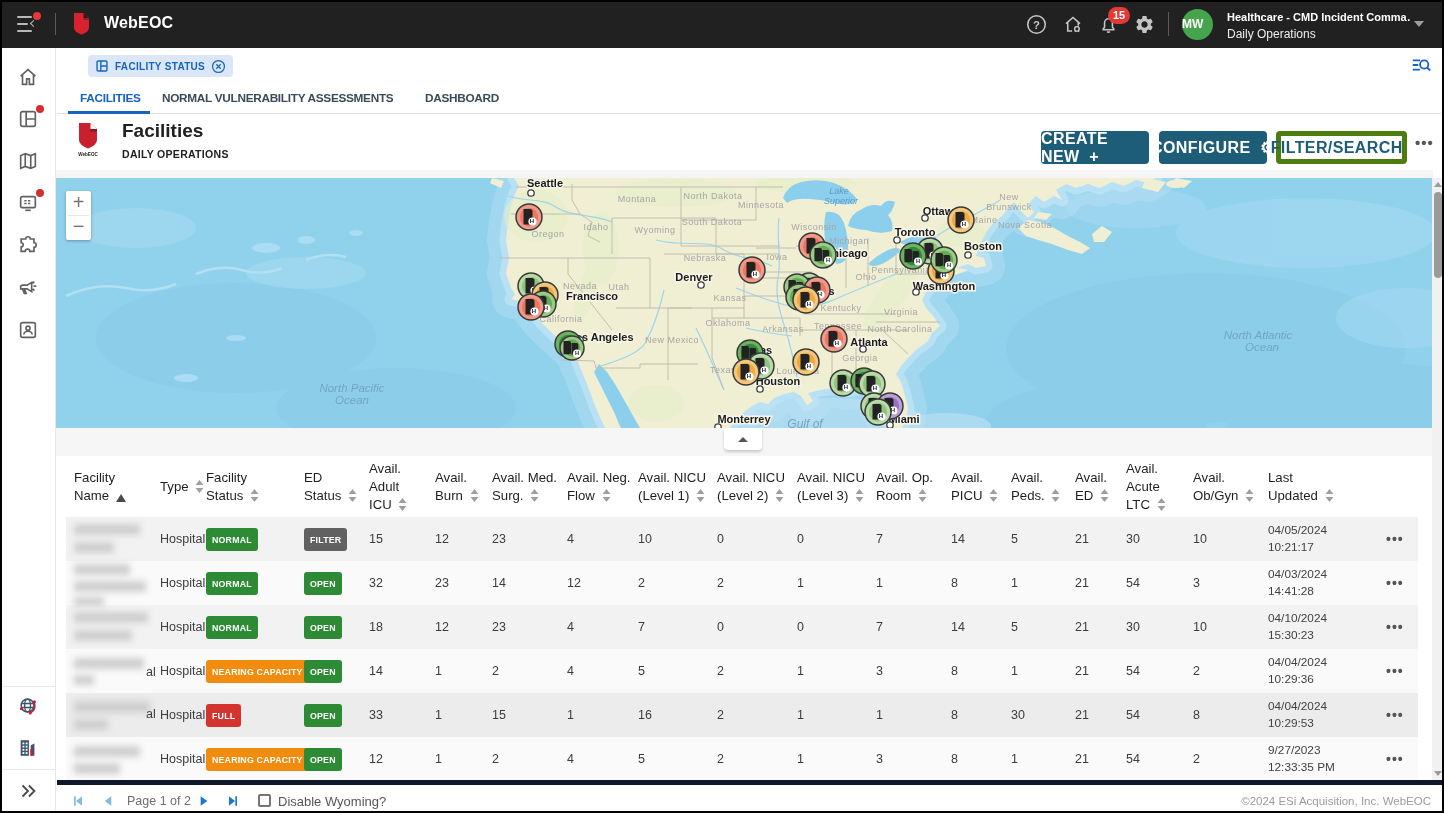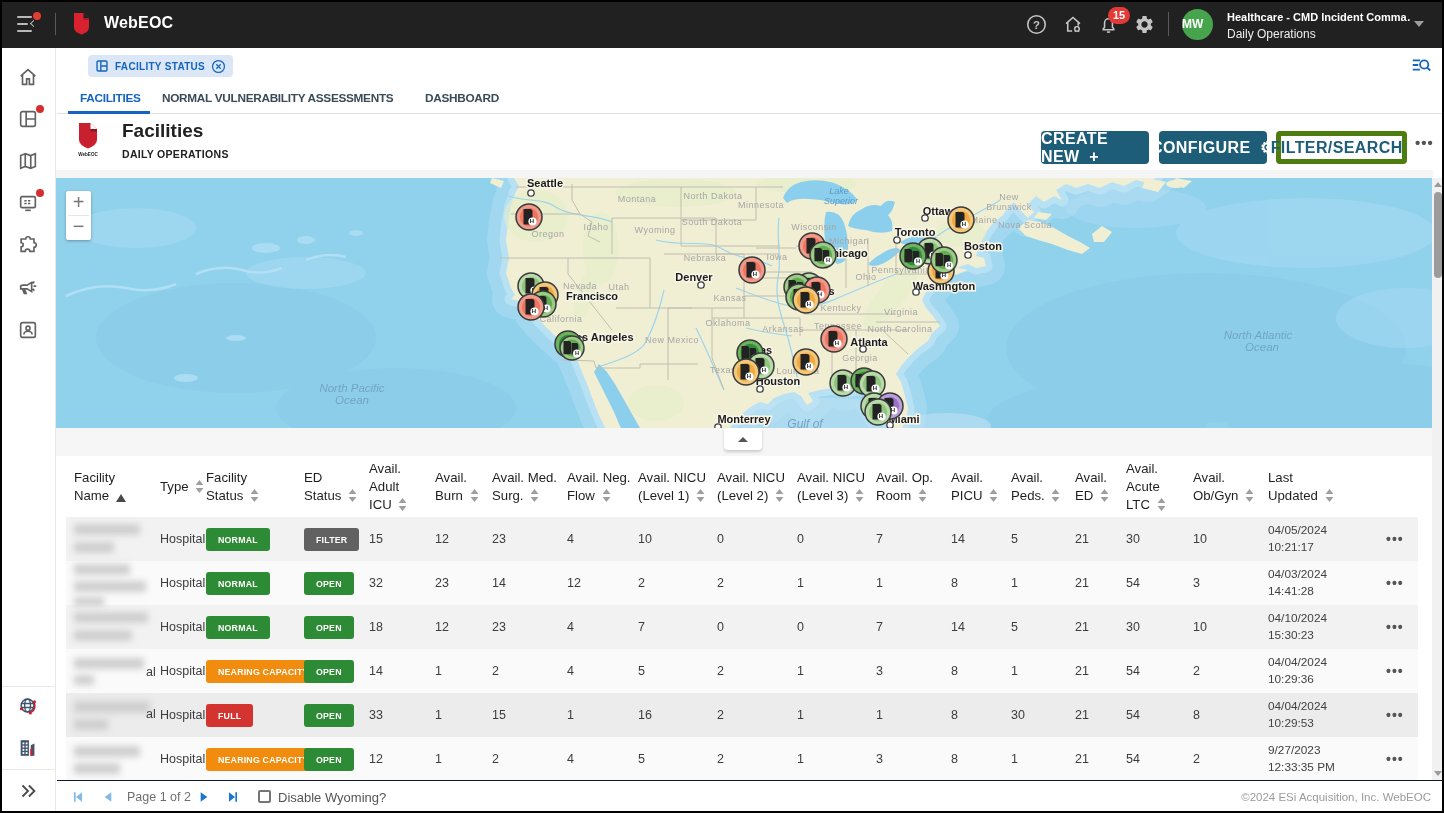--- a/index.html
+++ b/index.html
@@ -68,39 +68,39 @@
 .collapse .tri { position:absolute; left:14px; top:9px; width:0; height:0; border-left:5px solid transparent; border-right:5px solid transparent; border-bottom:5px solid #555; }
 
 
 .gap { position:absolute; left:56px; top:428px; width:1377px; height:28px; background:#f6f6f6; }
 .tablewrap { position:absolute; left:66px; top:456px; width:1352px; height:324px; background:#fff; overflow:hidden; }
 table { border-collapse:collapse; table-layout:fixed; width:1352px; font-size:13.5px; color:#3c3c3c; }
 th { font-weight:normal; color:#1f1f1f; text-align:left; vertical-align:middle; padding:0 0 0 8px; font-size:13.2px; line-height:18px; height:61px; white-space:nowrap; overflow:visible; }
 td { padding:0 0 0 8px; vertical-align:middle; height:44px; line-height:18px; font-size:12.5px; white-space:nowrap; }
 tr.g { background:#f2f2f2; }
 tr.w { background:#fafafa; }
-.pill { display:inline-block; padding:3px 12px 2px; border-radius:3px; color:#fff; font-size:8.8px; font-weight:bold; letter-spacing:.2px; white-space:nowrap; }
+.pill { display:inline-block; padding:3px 6px 2px; border-radius:3px; color:#fff; font-size:8.8px; font-weight:bold; letter-spacing:.2px; white-space:nowrap; }
 .p-normal { background:#2e8b35; }
 .p-open { background:#2e8b35; }
 .p-closed { background:#616161; }
 .p-near { background:#f28c0f; }
 .p-full { background:#d33430; }
 .si { vertical-align:-2px; margin-left:3px; }
 .blur1 { position:relative; height:44px; }
 .blurbox { position:absolute; background:#cfcfcf; filter:blur(3px); border-radius:1px; }
 .rowdots { color:#555; font-weight:bold; letter-spacing:1px; font-size:14px; }
 td.dt { font-size:11.8px; line-height:17px; color:#424242; }
 
 
 .vscroll { position:absolute; left:1432px; top:178px; width:12px; height:602px; background:#f1f1f1; z-index:6; }
 .vthumb { position:absolute; left:2px; top:14px; width:8px; height:86px; background:#9b9b9b; border-radius:4px; }
 .varrow { position:absolute; left:2px; width:0; height:0; }
 
 
-.footer { position:absolute; left:57px; top:780px; width:1387px; height:31px; background:#fff; border-top:1px solid #0f172a; z-index:7; }
+.footer { position:absolute; left:57px; top:780px; width:1387px; height:31px; background:#fff; border-top:5px solid #0f172a; z-index:7; }
 .pgico { position:absolute; top:8px; }
 .pgtext { position:absolute; left:70px; top:9px; color:#6f6f6f; font-size:12.5px; }
 .cb { position:absolute; left:201px; top:9px; width:13px; height:13px; border:2px solid #757575; border-radius:2px; }
 .cbl { position:absolute; left:221px; top:9px; color:#555; font-size:13px; }
 .copyr { position:absolute; right:13px; top:10px; color:#9b9b9b; font-size:11.5px; }
 </style>
 </head>
 <body>
 <div id="frame">
 

